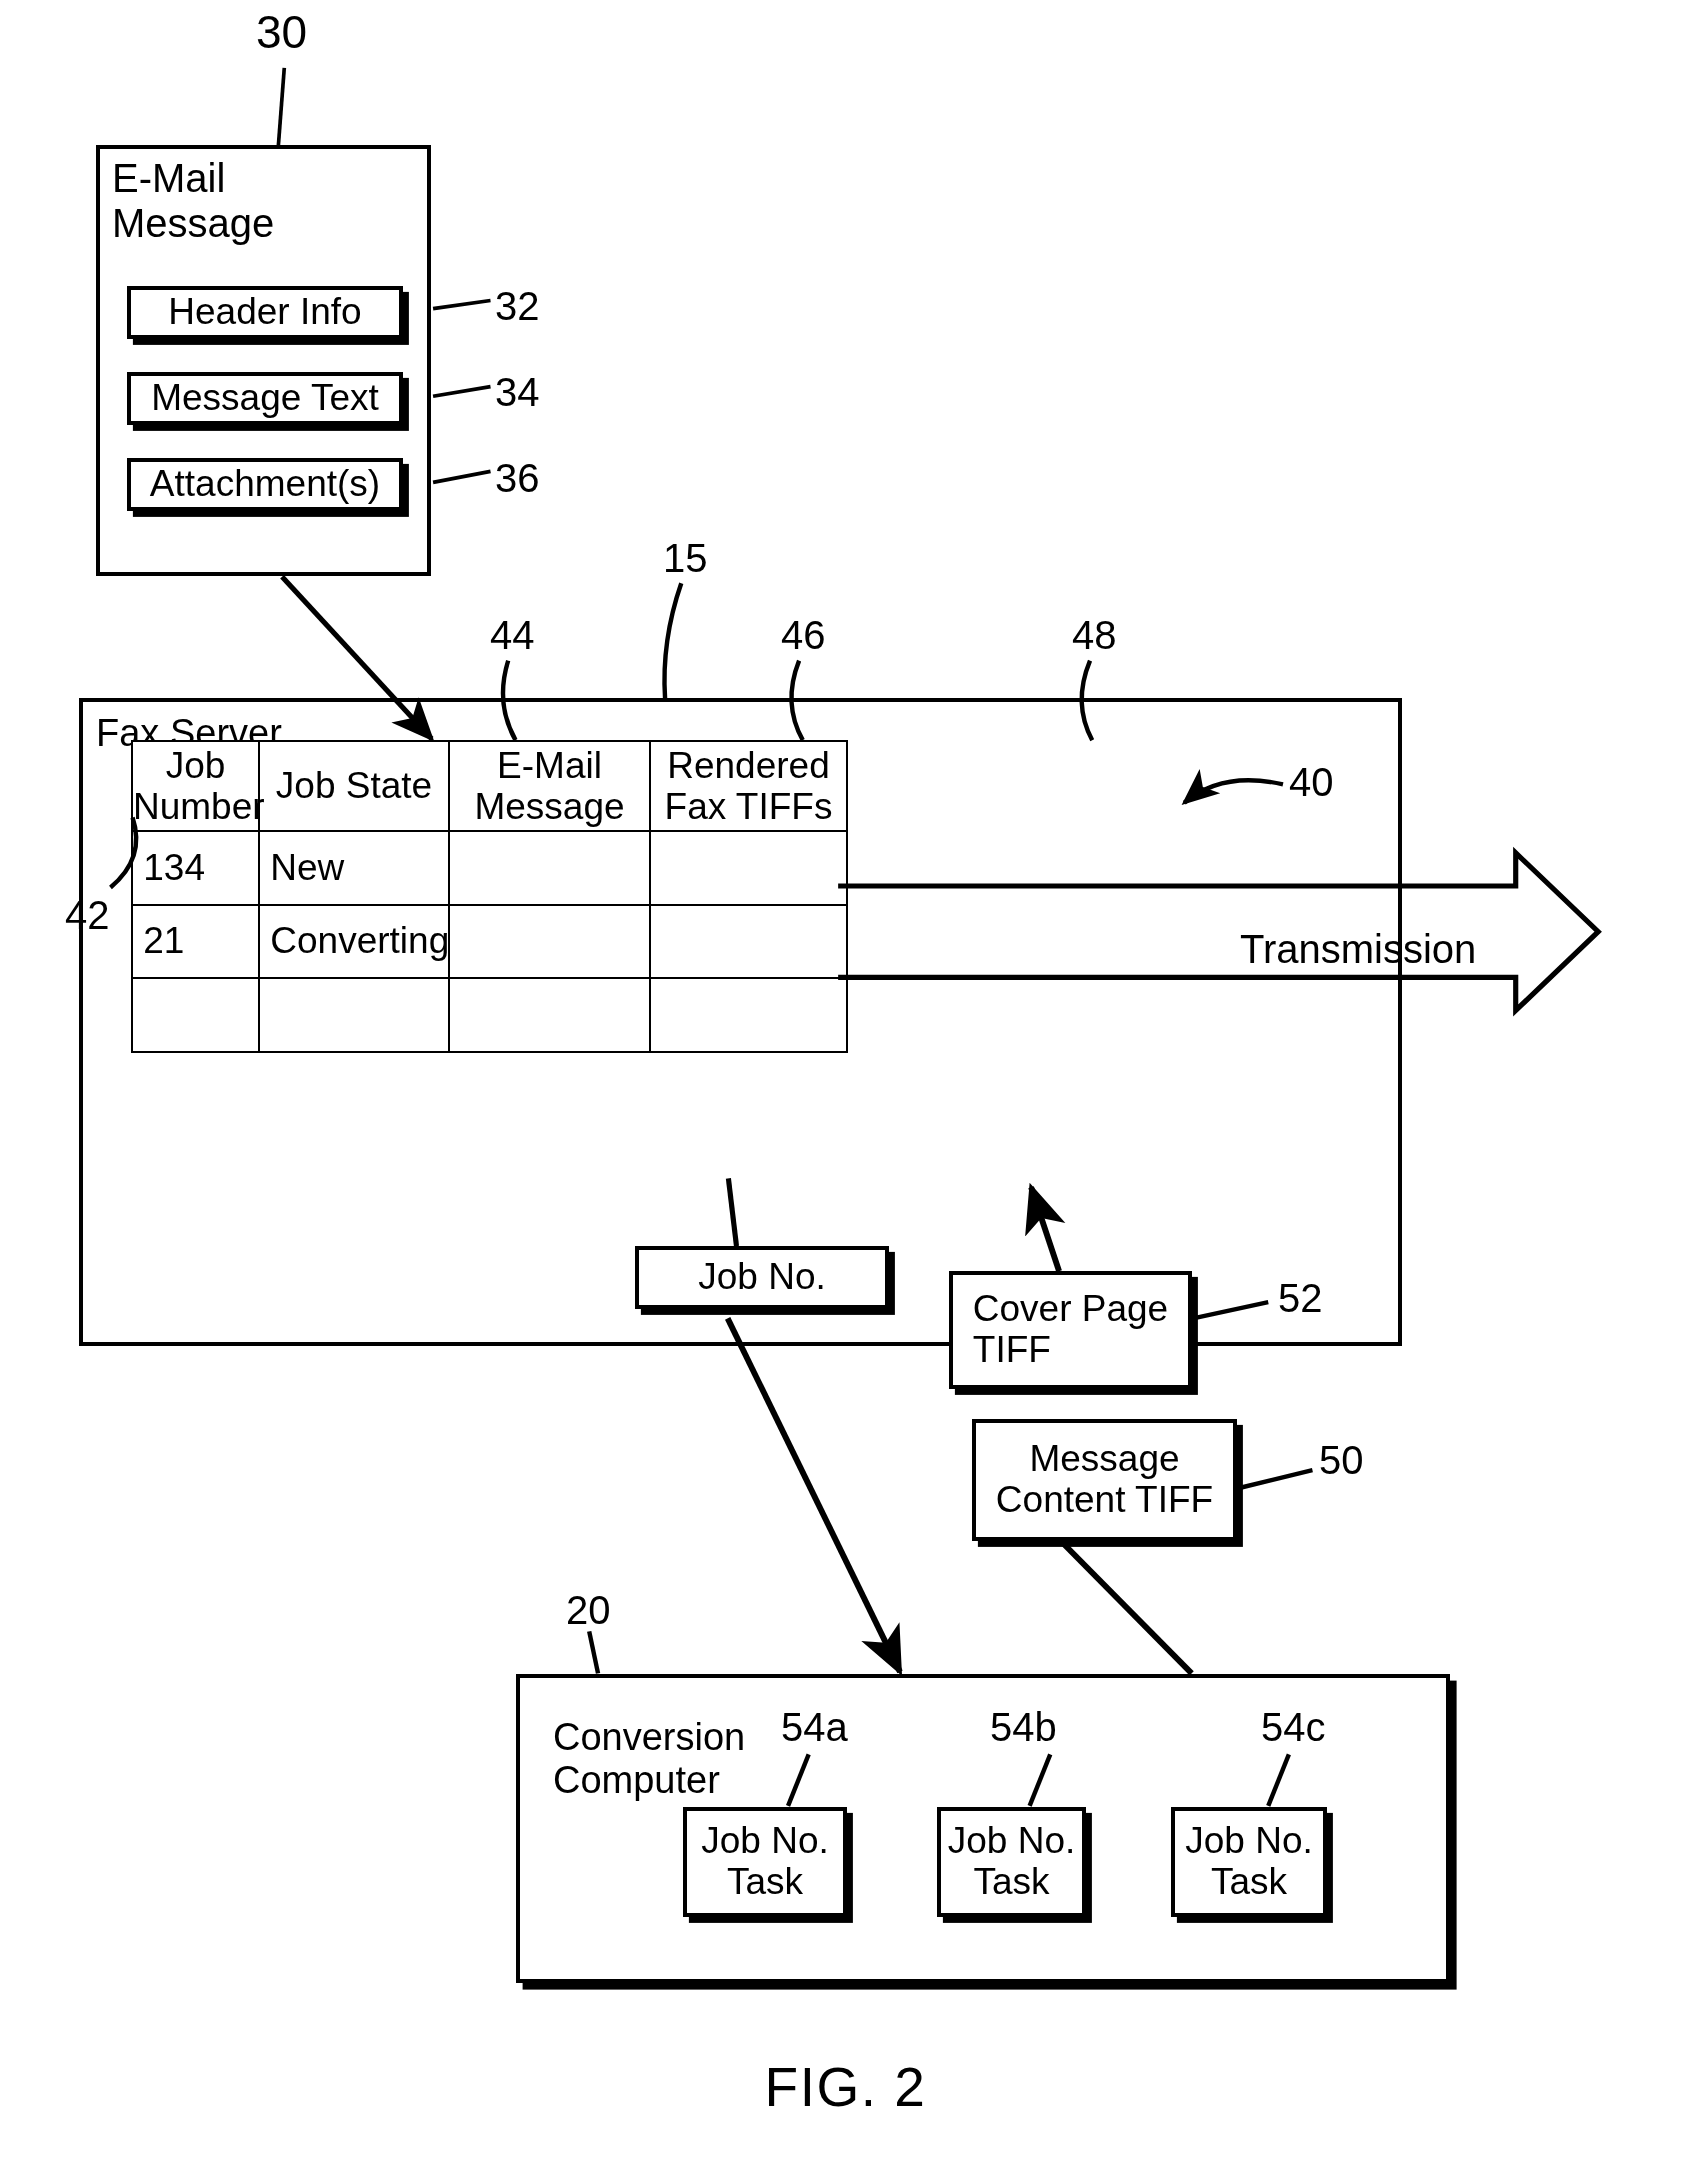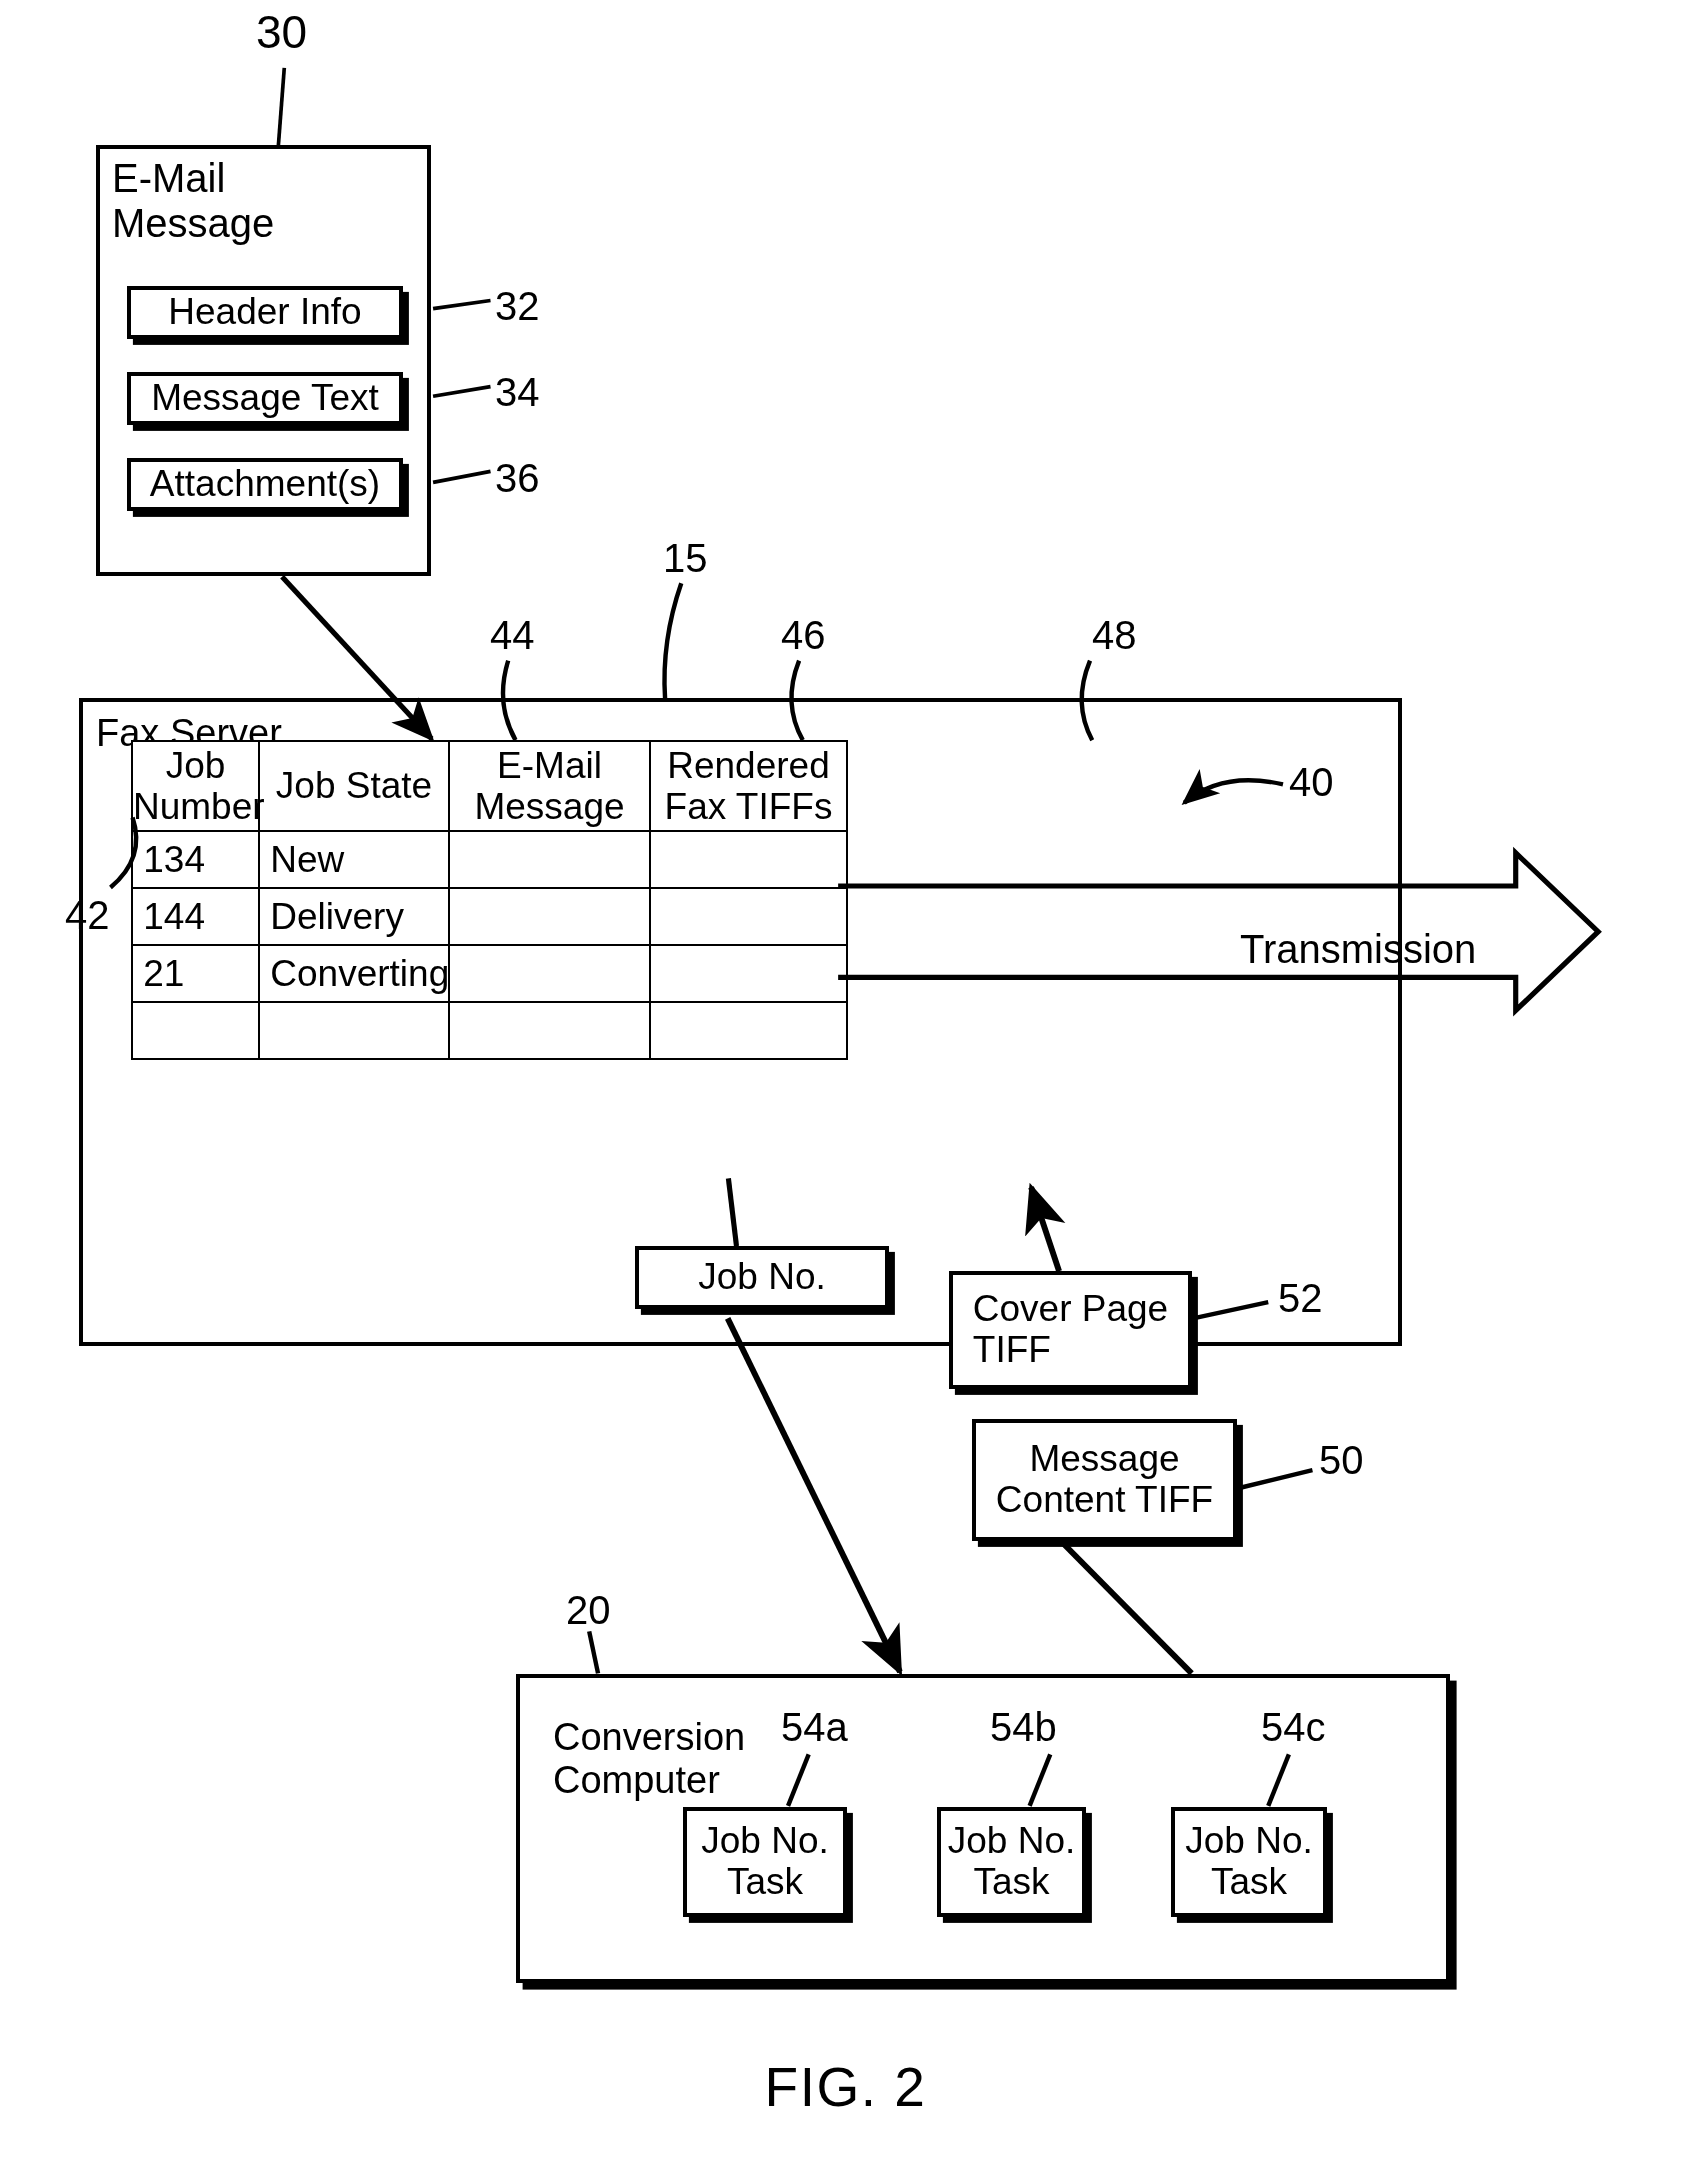--- a/index.html
+++ b/index.html
@@ -156,44 +156,38 @@
       </tr>
     </thead>
     <tbody>
       <tr>
         <td>134</td>
         <td>New</td>
         <td></td>
         <td></td>
       </tr>
       <tr>
-        <td>144</td>
-        <td>Delivery</td>
-        <td></td>
-        <td></td>
-      </tr>
-      <tr>
         <td>21</td>
         <td>Converting</td>
         <td></td>
         <td></td>
       </tr>
       <tr>
         <td></td>
         <td></td>
         <td></td>
         <td></td>
       </tr>
     </tbody>
   </table>
 
   <div class="ref" style="left:663px; top:538px;">15</div>
   <div class="ref" style="left:490px; top:615px;">44</div>
   <div class="ref" style="left:781px; top:615px;">46</div>
-  <div class="ref" style="left:1072px; top:615px;margin-left:20px;">48</div>
+  <div class="ref" style="left:1072px; top:615px;">48</div>
   <div class="ref" style="left:1289px; top:762px;">40</div>
   <div class="ref" style="left:65px; top:895px;">42</div>
 
   <div class="lbl" style="left:1240px; top:927px; font-size:40px;">Transmission</div>
 
   <div class="inner-box" style="left:635px; top:1246px; width:254px; height:63px;">
     <span class="celltext">Job No.</span>
   </div>
 
   <div class="inner-box" style="left:949px; top:1271px; width:243px; height:118px; text-align:center;">

